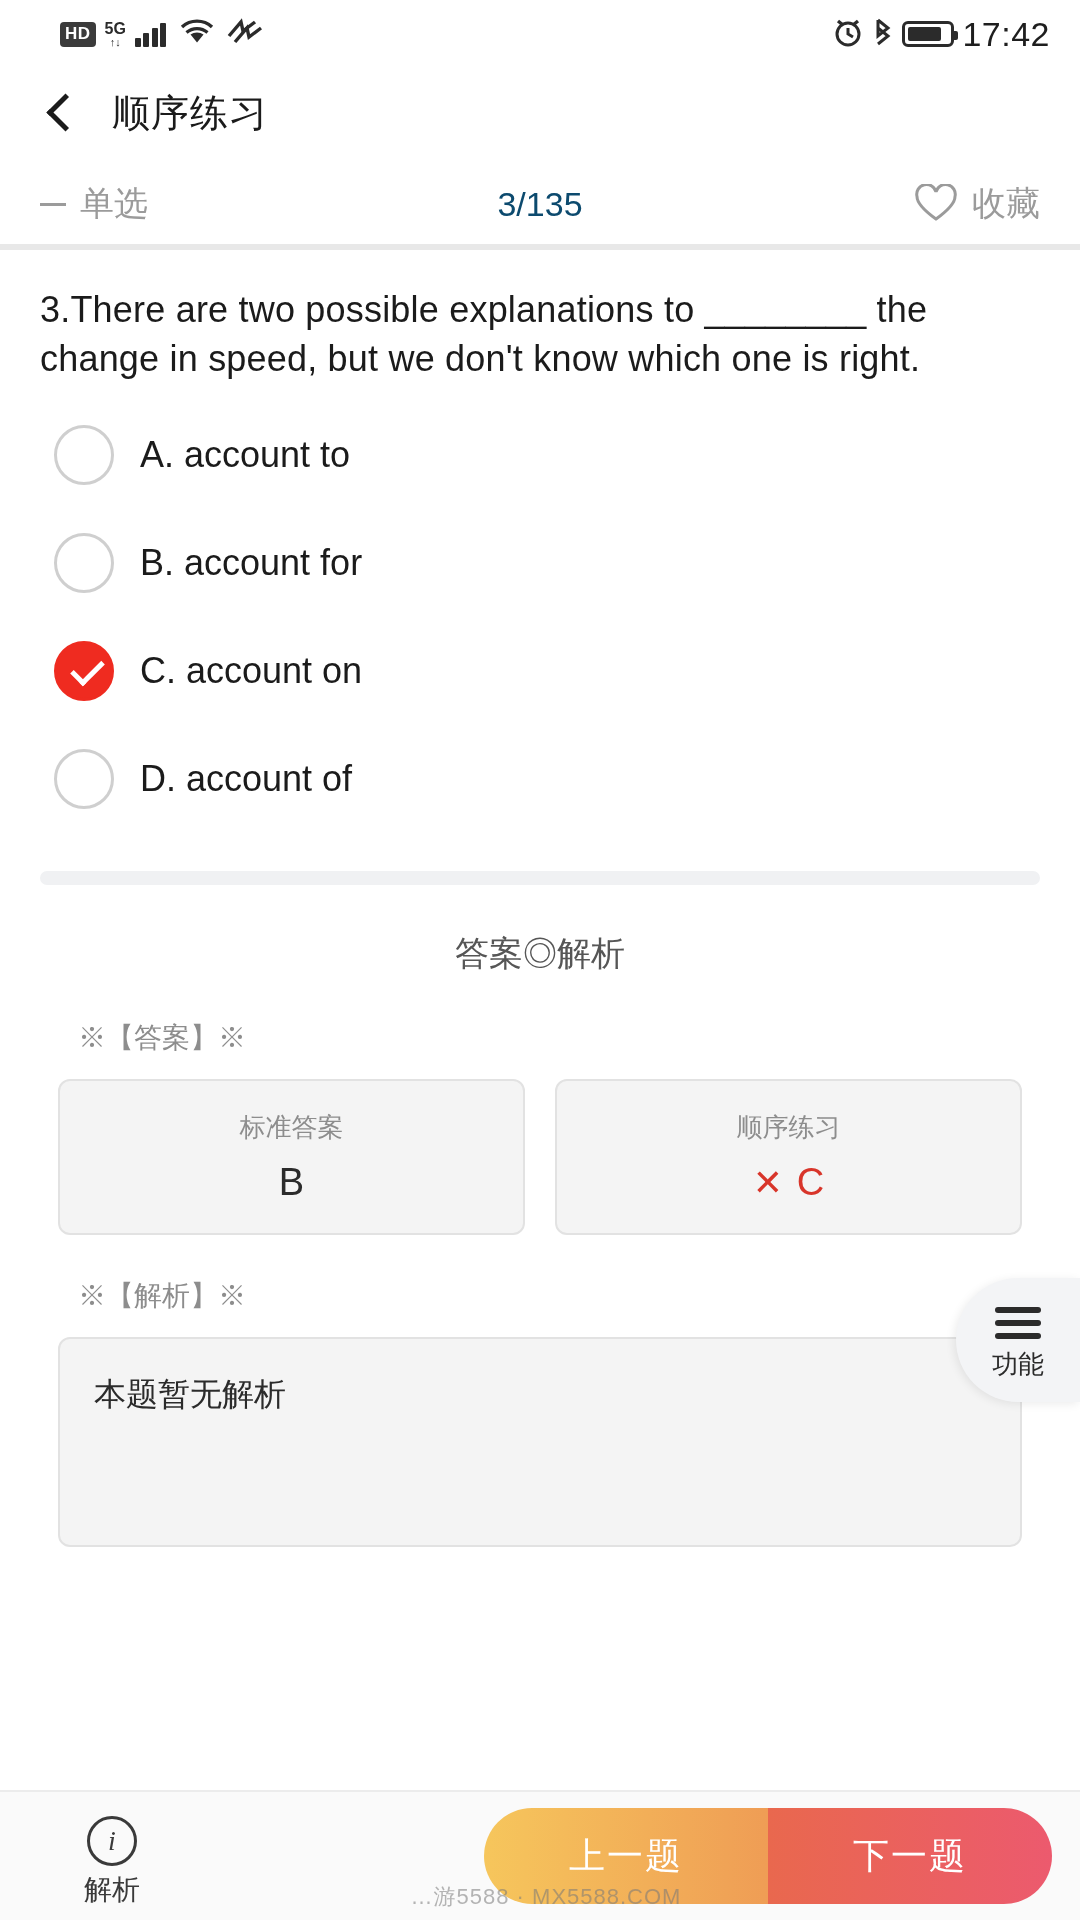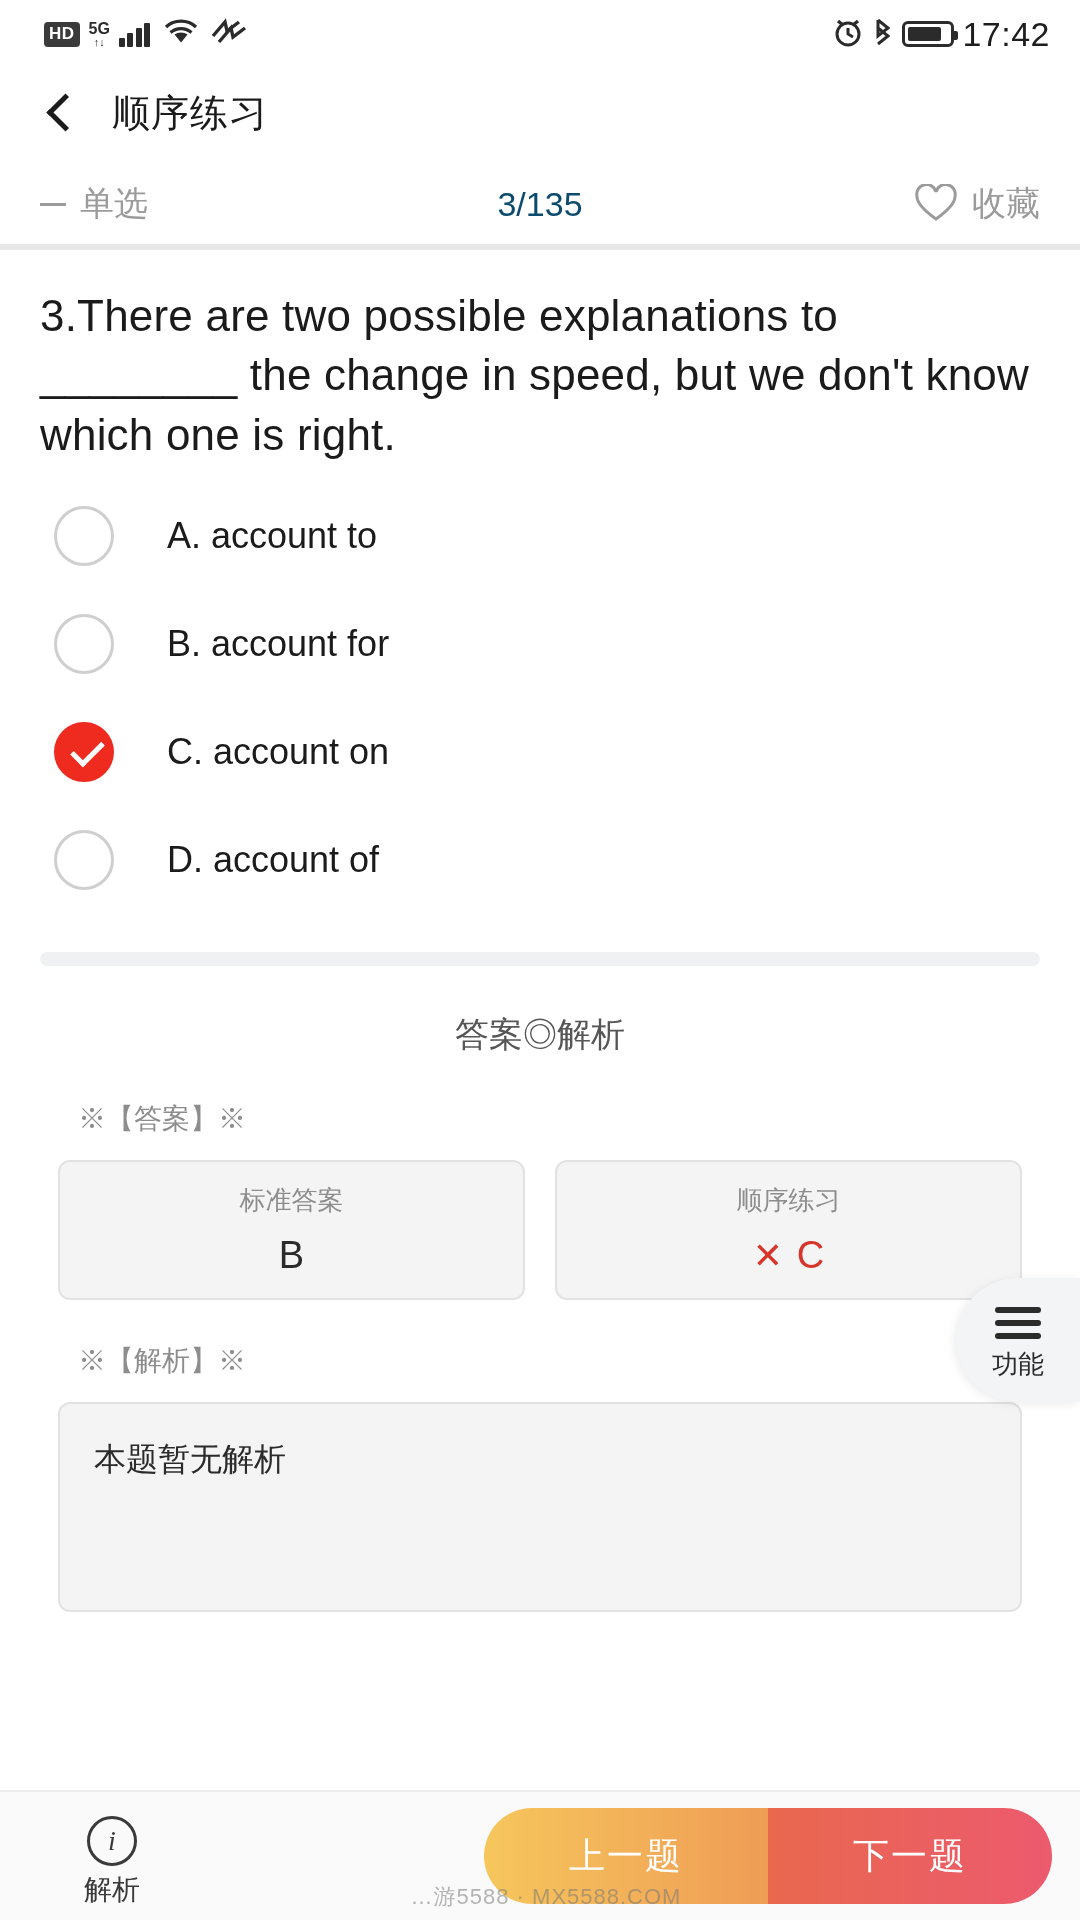--- a/index.html
+++ b/index.html
@@ -24,20 +24,21 @@
   .sb-left > * { margin-right: 9px; }
   .sb-right > * { margin-left: 8px; }
   .hd-badge {
     background: #3b3b3b;
     color: #fff;
     font-size: 17px;
     font-weight: bold;
     border-radius: 4px;
     padding: 2px 5px 3px;
     letter-spacing: .5px;
+    margin-left: 16px;
   }
   .fiveg {
     font-size: 16px;
     line-height: 1;
     color: #2b2b2b;
     text-align: center;
     font-weight: bold;
   }
   .fiveg small { display:block; font-size: 11px; font-weight: normal; }
   .bars { display: flex; align-items: flex-end; height: 26px; }
@@ -142,21 +143,21 @@
     margin-left:auto;
     display:flex; align-items:center;
     font-size: 34px;
     color: #9b9b9b;
   }
   .heart { width: 44px; height: 40px; margin-right: 14px; }
 
   
   .question {
     padding: 36px 40px 0;
-    font-size: 44px;
+    font-size: 36px;
     line-height: 1.35;
     color: #1b1b1b;
     letter-spacing: .2px;
   }
   .options { padding: 18px 40px 0; }
   .option {
     display:flex;
     align-items:center;
     height: 108px;
   }
@@ -177,21 +178,21 @@
     position:absolute;
     left: 15px; top: 16px;
     width: 26px; height: 13px;
     border-left: 5px solid #fff;
     border-bottom: 5px solid #fff;
     transform: rotate(-45deg);
   }
   .option-label {
     font-size: 36px;
     color: #1b1b1b;
-    margin-left: 53px;
+    margin-left: 26px;
     text-align: center;
   }
 
   
   .band {
     margin: 38px 40px 0;
     height: 14px;
     background: #f0f1f3;
     border-radius: 7px;
   }
@@ -208,21 +209,21 @@
     color: #8d8d8d;
     margin: 42px 0 0 78px;
   }
   .answer-cards {
     display:flex;
     gap: 30px;
     margin: 22px 58px 0;
   }
   .card {
     flex: 1;
-    height: 140px;
+    height: 156px;
     border: 2px solid #e2e2e2;
     border-radius: 12px;
     background: #f4f4f4;
     display:flex;
     flex-direction: column;
     align-items: center;
     justify-content: center;
   }
   .card-cap { font-size: 26px; color: #8d8d8d; }
   .card-val { font-size: 38px; color: #2b2b2b; margin-top: 16px; }

